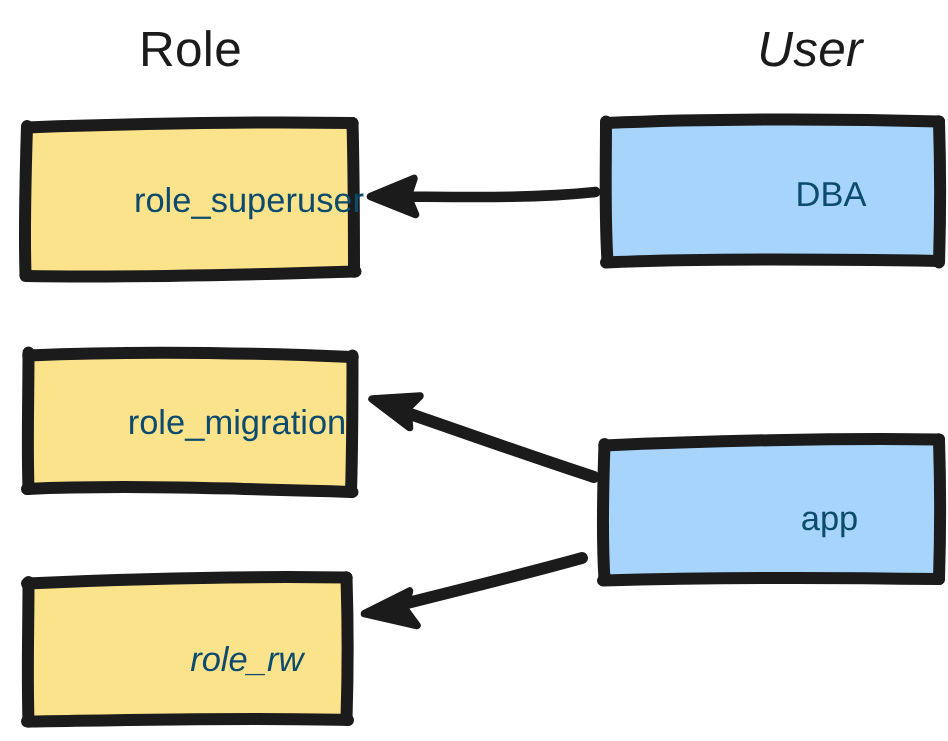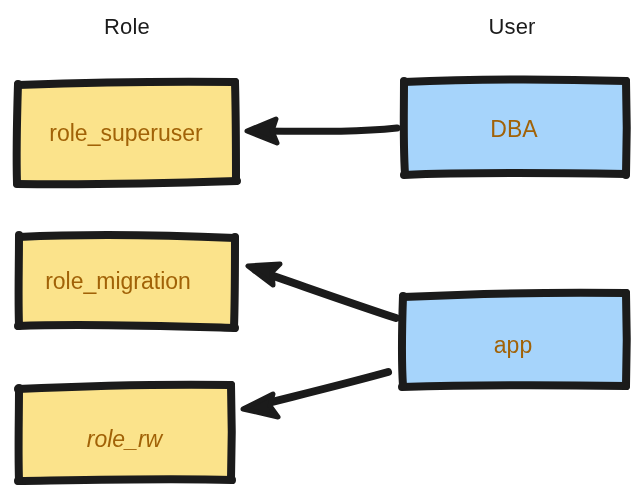--- a/index.html
+++ b/index.html
@@ -15,21 +15,21 @@
     position: relative;
     width: 632px;
     height: 494px;
     background: #ffffff;
     overflow: hidden;
   }
 
   
   .col-heading {
     position: absolute;
-    font-size: 22px;
+    font-size: 33px;
     font-weight: 400;
     color: #1b1b1b;
     letter-spacing: 0.2px;
     white-space: nowrap;
     text-align: right;
     transform: translateX(-50%);
     line-height: 1;
   }
 
   
@@ -41,44 +41,45 @@
     left: 0;
     top: 0;
     overflow: visible;
   }
   .node-label {
     position: absolute;
     left: 0;
     width: 100%;
     text-align: center;
     font-size: 23px;
-    color: #a16207;
+    color: #0c4a6e;
     white-space: nowrap;
     line-height: 1;
     pointer-events: none;
+    padding-left: 40px;
   }
 
   
   #edges {
     position: absolute;
     left: 0;
     top: 0;
     width: 632px;
     height: 494px;
     overflow: visible;
   }
 </style>
 </head>
 <body>
 
 <div id="canvas">
 
   <div class="col-heading" style="left:127px; top:16px;">Role</div>
 
-  <div class="col-heading" style="left:512px; top:16px;">User</div>
+  <div class="col-heading" style="left:540px; top:16px;font-style:italic;">User</div>
 
   <div class="node" style="left:14px; top:79px; width:224px; height:108px;">
     <svg width="224" height="108" viewBox="0 0 224 108" aria-hidden="true">
       <path d="M5,6 L221,3 L222,101 L4,104 Z" fill="#fbe38b"></path>
       <path d="M4,6 C60,4 150,2 221,3" fill="none" stroke="#1b1b1b" stroke-width="8" stroke-linecap="round"></path>
       <path d="M221,3 C222,40 222,70 222,102" fill="none" stroke="#1b1b1b" stroke-width="8" stroke-linecap="round"></path>
       <path d="M223,102 C160,104 70,106 3,105" fill="none" stroke="#1b1b1b" stroke-width="8" stroke-linecap="round"></path>
       <path d="M3,104 C2,70 3,38 4,5" fill="none" stroke="#1b1b1b" stroke-width="8" stroke-linecap="round"></path>
     </svg>
     <div class="node-label" style="top:43px;">role_superuser</div>

